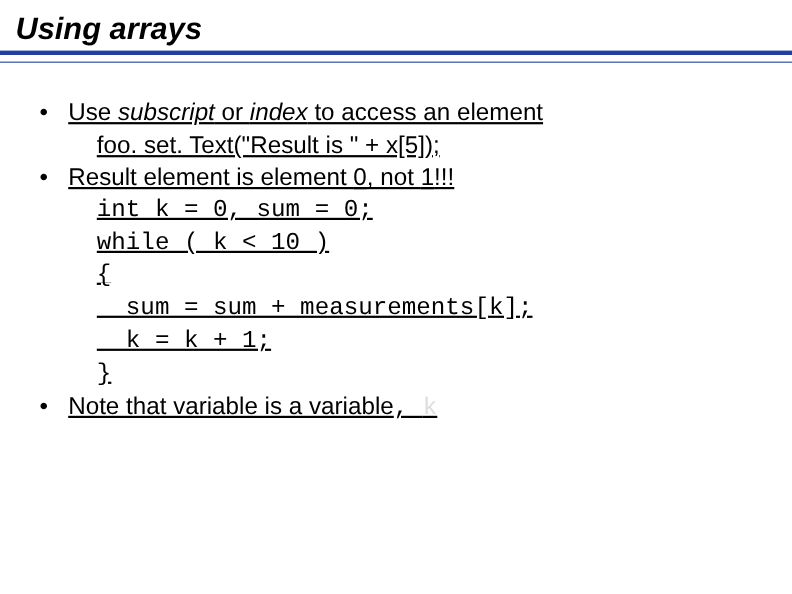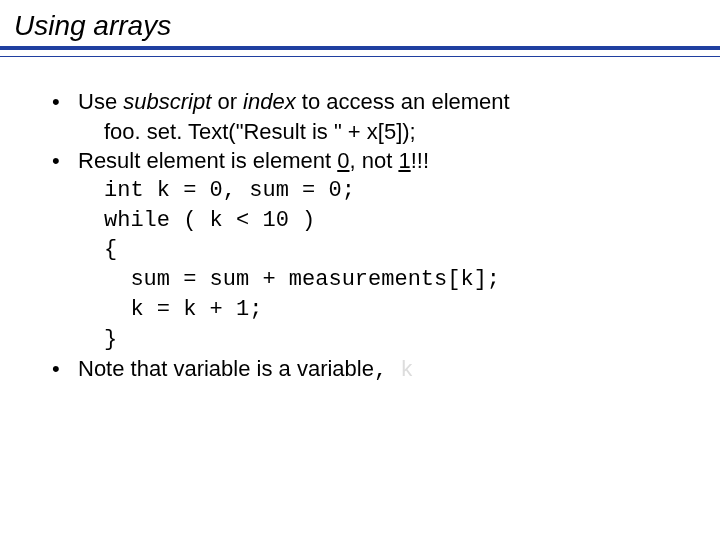--- a/index.html
+++ b/index.html
@@ -13,38 +13,39 @@
     overflow: hidden;
   }
   .slide {
     width: 720px;
     height: 540px;
     position: relative;
     box-sizing: border-box;
   }
   .title {
     font-size: 28px;
-    font-weight: normal;
+    font-weight: bold;
     padding: 10px 0 4px 14px;
     font-style: italic;
   }
   .rule {
     height: 4px;
     background: #203fa0;
     margin: 0 0 6px 0;
   }
   .rule-thin {
     height: 1px;
     background: #203fa0;
     margin-bottom: 30px;
   }
   .body {
-    padding: 0 30px 0 46px;
+    padding: 0 30px 0 30px;
     font-size: 22px;
     line-height: 1.35;
+    text-decoration: underline;
   }
   ul.top {
     list-style: none;
     margin: 0;
     padding: 0;
   }
   ul.top > li {
     position: relative;
     padding-left: 32px;
     margin: 0;

